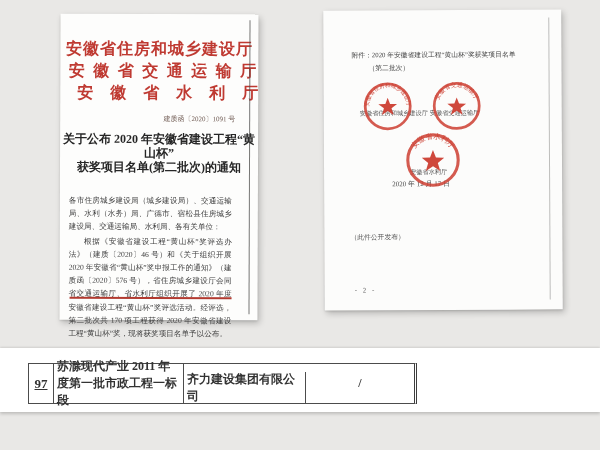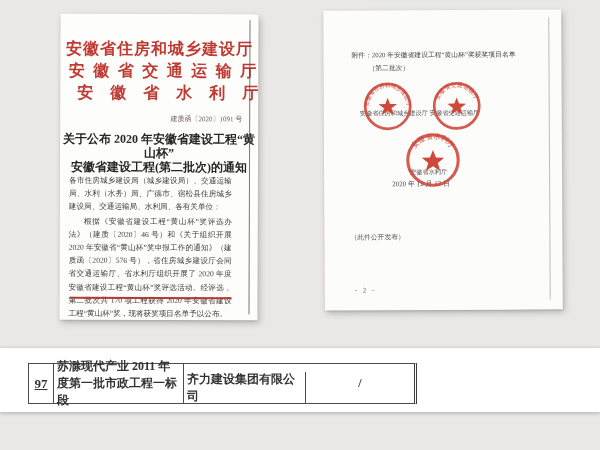--- a/index.html
+++ b/index.html
@@ -21,23 +21,23 @@
   .fold-line{position:absolute;width:1px;background:#4a4a48;opacity:.75;}
   .fold-left{right:8px;top:6px;bottom:6px;}
   .fold-right{right:12px;top:8px;bottom:10px;opacity:.35;}
 
   
   .red-header{margin-top:24px;text-align:center;color:#bf3a32;font-weight:bold;}
   .red-header div{font-size:16px;line-height:22px;white-space:nowrap;}
   .rh-1{letter-spacing:1px;}
   .rh-2{letter-spacing:8.5px;margin-left:8.5px;}
   .rh-3{letter-spacing:17px;margin-left:17px;}
-  .doc-number{margin-top:10px;text-align:right;padding-right:16px;font-size:7px;color:#6f5a52;}
+  .doc-number{margin-top:10px;text-align:right;padding-right:23px;font-size:7px;color:#6f5a52;}
   .doc-title{margin-top:8px;text-align:center;font-size:12px;font-weight:bold;color:#262626;line-height:14px;}
-  .body-text{margin-top:0;padding:0 26px 0 9px;font-size:7.6px;line-height:13.2px;color:#3c3c3c;text-align:justify;}
+  .body-text{margin-top:20px;padding:0 26px 0 9px;font-size:7.6px;line-height:13.2px;color:#3c3c3c;text-align:justify;}
   .body-text p{margin:0 0 1px 0;}
   .body-text p.indent{text-indent:2em;}
   .red-rule{position:absolute;left:10px;bottom:21px;width:162px;height:2px;background:#b23a30;}
 
   
   .attach{position:absolute;left:28px;top:38px;font-size:6.8px;color:#444;line-height:13px;}
   .attach .l2{padding-left:17px;}
   .behind-text{position:absolute;font-size:6.2px;color:#555;white-space:nowrap;z-index:1;}
   .bt-1{left:36px;top:99px;}
   .bt-2{left:106px;top:99px;}
@@ -76,21 +76,21 @@
 
   <div class="page page-left">
     <div class="red-header">
       <div class="rh-1">安徽省住房和城乡建设厅</div>
       <div class="rh-2">安徽省交通运输厅</div>
       <div class="rh-3">安徽省水利厅</div>
     </div>
     <div class="doc-number">建质函〔2020〕1091 号</div>
     <div class="doc-title">
       <div>关于公布 2020 年安徽省建设工程“黄山杯”</div>
-      <div>安徽省建设工程(第二批次)的通知</div>
+      <div>获奖项目名单(第二批次)的通知</div>
     </div>
     <div class="body-text">
       <p>各市住房城乡建设局（城乡建设局）、交通运输局、水利（水务）局、广德市、宿松县住房城乡建设局、交通运输局、水利局、各有关单位：</p>
       <p class="indent">根据《安徽省建设工程“黄山杯”奖评选办法》（建质〔2020〕46 号）和《关于组织开展 2020 年安徽省“黄山杯”奖申报工作的通知》（建质函〔2020〕576 号），省住房城乡建设厅会同省交通运输厅、省水利厅组织开展了 2020 年度安徽省建设工程“黄山杯”奖评选活动。经评选，第二批次共 170 项工程获得 2020 年安徽省建设工程“黄山杯”奖，现将获奖项目名单予以公布。</p>
     </div>
     <div class="red-rule"></div>
     <div class="fold-line fold-left"></div>
   </div>
 
   <div class="page page-right">

